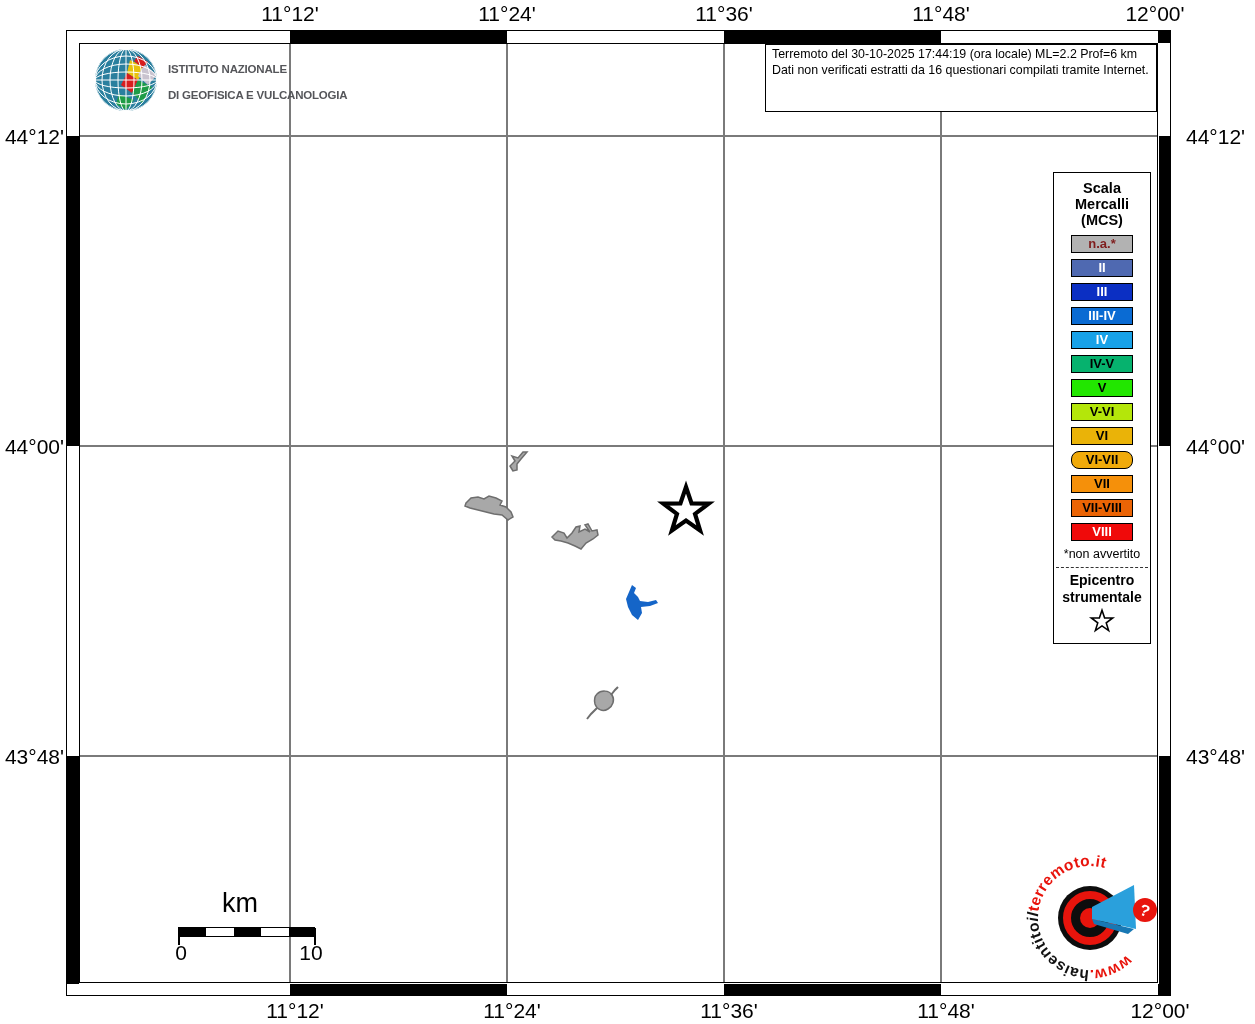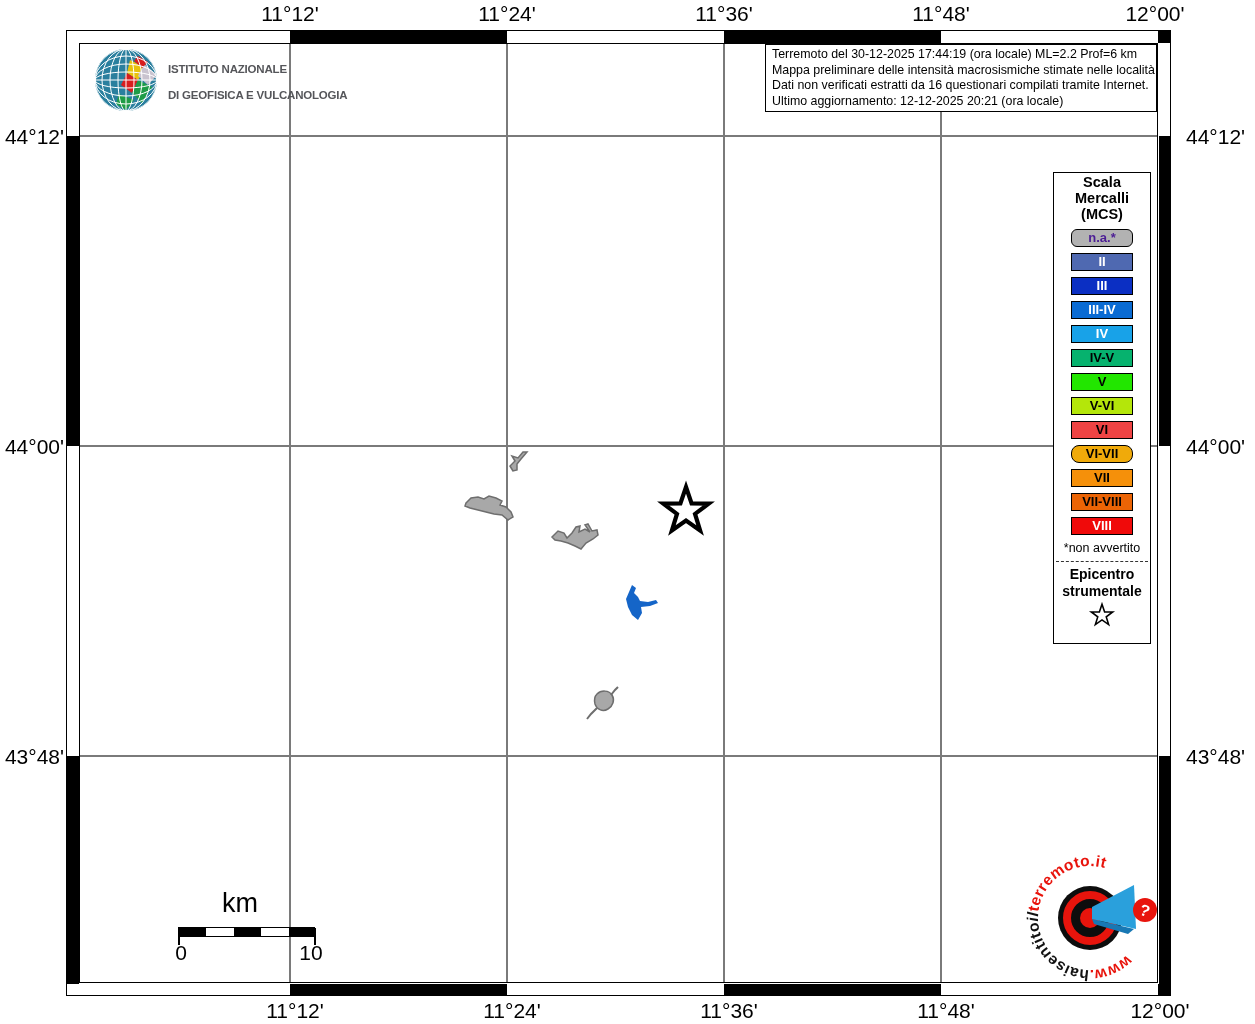--- a/index.html
+++ b/index.html
@@ -26,21 +26,21 @@
     background:#fff; border:1.3px solid #000; padding:2px 6px;
     font-size:12.4px; line-height:15.6px; white-space:nowrap; overflow:hidden;
   }
   
   .ingv-text { position:absolute; font-size:11.5px; font-weight:bold; color:#55565a; letter-spacing:-0.2px; white-space:nowrap; }
   
   .legend {
     position:absolute; left:1053px; top:172px; width:98px; height:472px;
     background:#fff; border:1.3px solid #000; text-align:center;
   }
-  .legend-title { margin-top:1px; font-size:14.5px; font-weight:bold; line-height:16px; }
+  .legend-title { margin-top:7px; font-size:14.5px; font-weight:bold; line-height:16px; }
   .legend-items { margin-top:7px; }
   .li {
     width:62px; height:18px; margin:0 auto 6px auto; border:1.2px solid #000;
     font-size:13px; font-weight:bold; line-height:15px; text-align:center;
   }
   .legend-foot { font-size:12.5px; margin-top:2px; }
   .legend-div { border-top:1.6px dashed #333; width:92px; margin:6px auto 4px auto; }
   .legend-epi { font-size:14px; font-weight:bold; line-height:16.5px; }
   
   .km-label { position:absolute; font-size:27px; }
@@ -141,42 +141,40 @@
         <ellipse cx="32" cy="32" rx="31" ry="24"></ellipse>
         <line x1="1" y1="32" x2="63" y2="32"></line>
         <line x1="32" y1="1" x2="32" y2="63"></line>
       </g>
     </g>
   </svg>
   <div class="ingv-text" style="left:168px; top:63px;text-align:center;">ISTITUTO NAZIONALE</div>
   <div class="ingv-text" style="left:168px; top:89px;">DI GEOFISICA E VULCANOLOGIA</div>
 
   <div class="infobox">
-    <div>Terremoto del 30-12-2025 17:44:19 (ora locale) ML=2.2 Prof=6 km</div>
-    <div>Mappa preliminare delle intensità macrosismiche stimate nelle località</div>
+    <div>Terremoto del 30-10-2025 17:44:19 (ora locale) ML=2.2 Prof=6 km</div>
     <div>Dati non verificati estratti da 16 questionari compilati tramite Internet.</div>
-    <div>Ultimo aggiornamento: 12-12-2025 20:21 (ora locale)</div>
   </div>
 
   <div class="legend">
     <div class="legend-title">
       <div>Scala</div>
       <div>Mercalli</div>
       <div>(MCS)</div>
     </div>
     <div class="legend-items">
-      <div class="li" style="background-color: rgb(178, 178, 178); color: #4c1d95; border-radius: 6px;">n.a.*</div>
+      <div class="li" style="background-color: rgb(178, 178, 178); color: #7f1d1d;">n.a.*</div>
       <div class="li" style="background-color: rgb(79, 105, 177); color: rgb(255, 255, 255);">II</div>
       <div class="li" style="background-color: rgb(11, 47, 195); color: rgb(255, 255, 255);">III</div>
       <div class="li" style="background-color: rgb(10, 107, 211); color: rgb(255, 255, 255);">III-IV</div>
       <div class="li" style="background-color: rgb(24, 162, 232); color: rgb(255, 255, 255);">IV</div>
       <div class="li" style="background-color: rgb(6, 178, 110); color: rgb(0, 0, 0);">IV-V</div>
       <div class="li" style="background-color: rgb(34, 230, 0); color: rgb(0, 0, 0);">V</div>
       <div class="li" style="background-color: rgb(180, 230, 10); color: rgb(0, 0, 0);">V-VI</div>
-      <div class="li" style="background-color: #ef4444; color: rgb(0, 0, 0);">VI</div>
+      <div class="li" style="background-color: #eab308; color: rgb(0, 0, 0);">VI</div>
       <div class="li" style="background-color: rgb(240, 170, 10); color: rgb(0, 0, 0); border-radius: 8px;">VI-VII</div>
       <div class="li" style="background-color: rgb(245, 144, 10); color: rgb(0, 0, 0);">VII</div>
       <div class="li" style="background-color: rgb(235, 100, 5); color: rgb(0, 0, 0);">VII-VIII</div>
       <div class="li" style="background-color: rgb(240, 10, 10); color: rgb(255, 255, 255);">VIII</div>
     </div>
     <div class="legend-foot">*non avvertito</div>
     <div class="legend-div"></div>
     <div class="legend-epi">
       <div>Epicentro</div>
       <div>strumentale</div>

